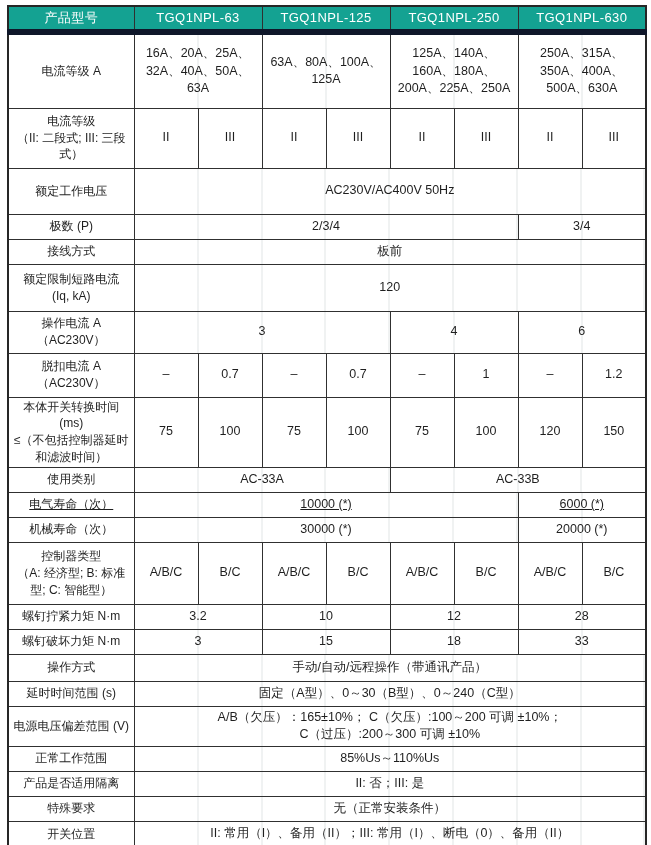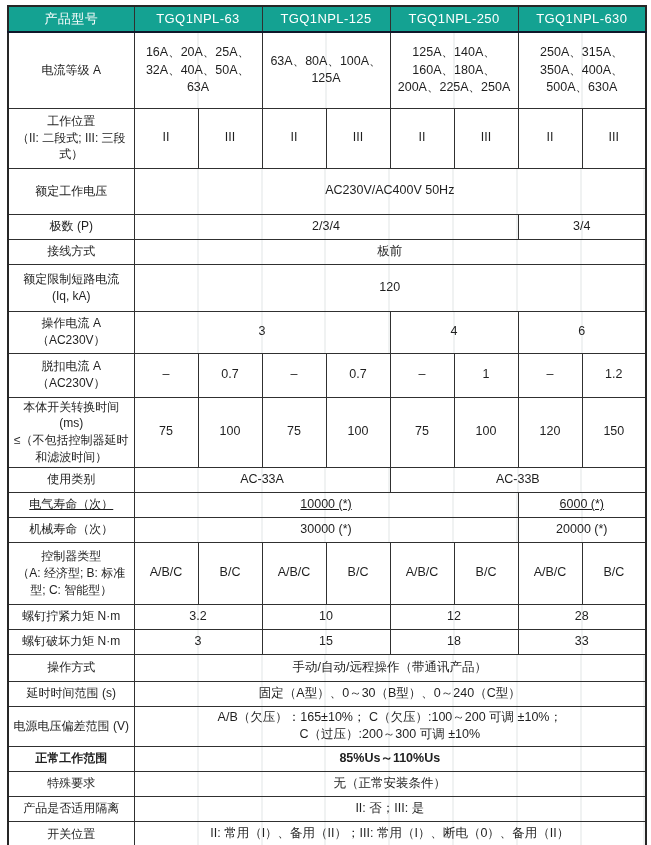--- a/index.html
+++ b/index.html
@@ -15,21 +15,21 @@
   }
   th,td{
     border:1px solid #303030;
     text-align:center;vertical-align:middle;
     padding:1px 3px;font-size:12.5px;line-height:1.4;
     white-space:pre-line;overflow:hidden;
   }
   thead th{
     background:#14a292;color:#ffffff;
     font-weight:normal;font-size:13px;letter-spacing:.4px;
-    border-bottom:2px solid #0f172a;
+    border-bottom:6px solid #0f172a;
   }
   td.label{font-size:12px;}
   td.merged{
     background-image:repeating-linear-gradient(
       to right, transparent, transparent 62.8px,
       rgba(70,90,100,.16) 62.8px, rgba(70,90,100,.16) 63.8px);
   }
 </style>
 </head>
 <body>
@@ -58,21 +58,21 @@
     </thead>
     <tbody>
         <tr style="height: 76px;">
           <td class="label">电流等级 A</td>
           <td colspan="2" class="val merged">16A、20A、25A、32A、40A、50A、63A</td>
           <td colspan="2" class="val merged">63A、80A、100A、125A</td>
           <td colspan="2" class="val merged">125A、140A、160A、180A、200A、225A、250A</td>
           <td colspan="2" class="val merged">250A、315A、350A、400A、500A、630A</td>
         </tr>
         <tr style="height: 60px;">
-          <td class="label">工作位置
+          <td class="label">电流等级
 （II: 二段式; III: 三段式）</td>
           <td colspan="1" class="val">II</td>
           <td colspan="1" class="val">III</td>
           <td colspan="1" class="val">II</td>
           <td colspan="1" class="val">III</td>
           <td colspan="1" class="val">II</td>
           <td colspan="1" class="val">III</td>
           <td colspan="1" class="val">II</td>
           <td colspan="1" class="val">III</td>
         </tr>
@@ -172,31 +172,31 @@
         </tr>
         <tr style="height: 25px;">
           <td class="label">延时时间范围 (s)</td>
           <td colspan="8" class="val merged">固定（A型）、0～30（B型）、0～240（C型）</td>
         </tr>
         <tr style="height: 40px;">
           <td class="label">电源电压偏差范围 (V)</td>
           <td colspan="8" class="val merged">A/B（欠压）：165±10%；  C（欠压）:100～200 可调 ±10%；
 C（过压）:200～300 可调 ±10%</td>
         </tr>
-        <tr style="height: 25px; font-weight: bold;">
+        <tr style="height: 25px;">
           <td class="label">正常工作范围</td>
           <td colspan="8" class="val merged">85%Us～110%Us</td>
         </tr>
         <tr style="height: 25px;">
+          <td class="label">产品是否适用隔离</td>
+          <td colspan="8" class="val merged">II: 否；III: 是</td>
+        </tr>
+        <tr style="height: 25px;">
           <td class="label">特殊要求</td>
           <td colspan="8" class="val merged">无（正常安装条件）</td>
-        </tr>
-        <tr style="height: 25px;">
-          <td class="label">产品是否适用隔离</td>
-          <td colspan="8" class="val merged">II: 否；III: 是</td>
         </tr>
         <tr style="height: 26px;">
           <td class="label">开关位置</td>
           <td colspan="8" class="val merged">II: 常用（I）、备用（II）；III: 常用（I）、断电（0）、备用（II）</td>
         </tr>
       </tbody>
   </table>
 
 </div>
 

